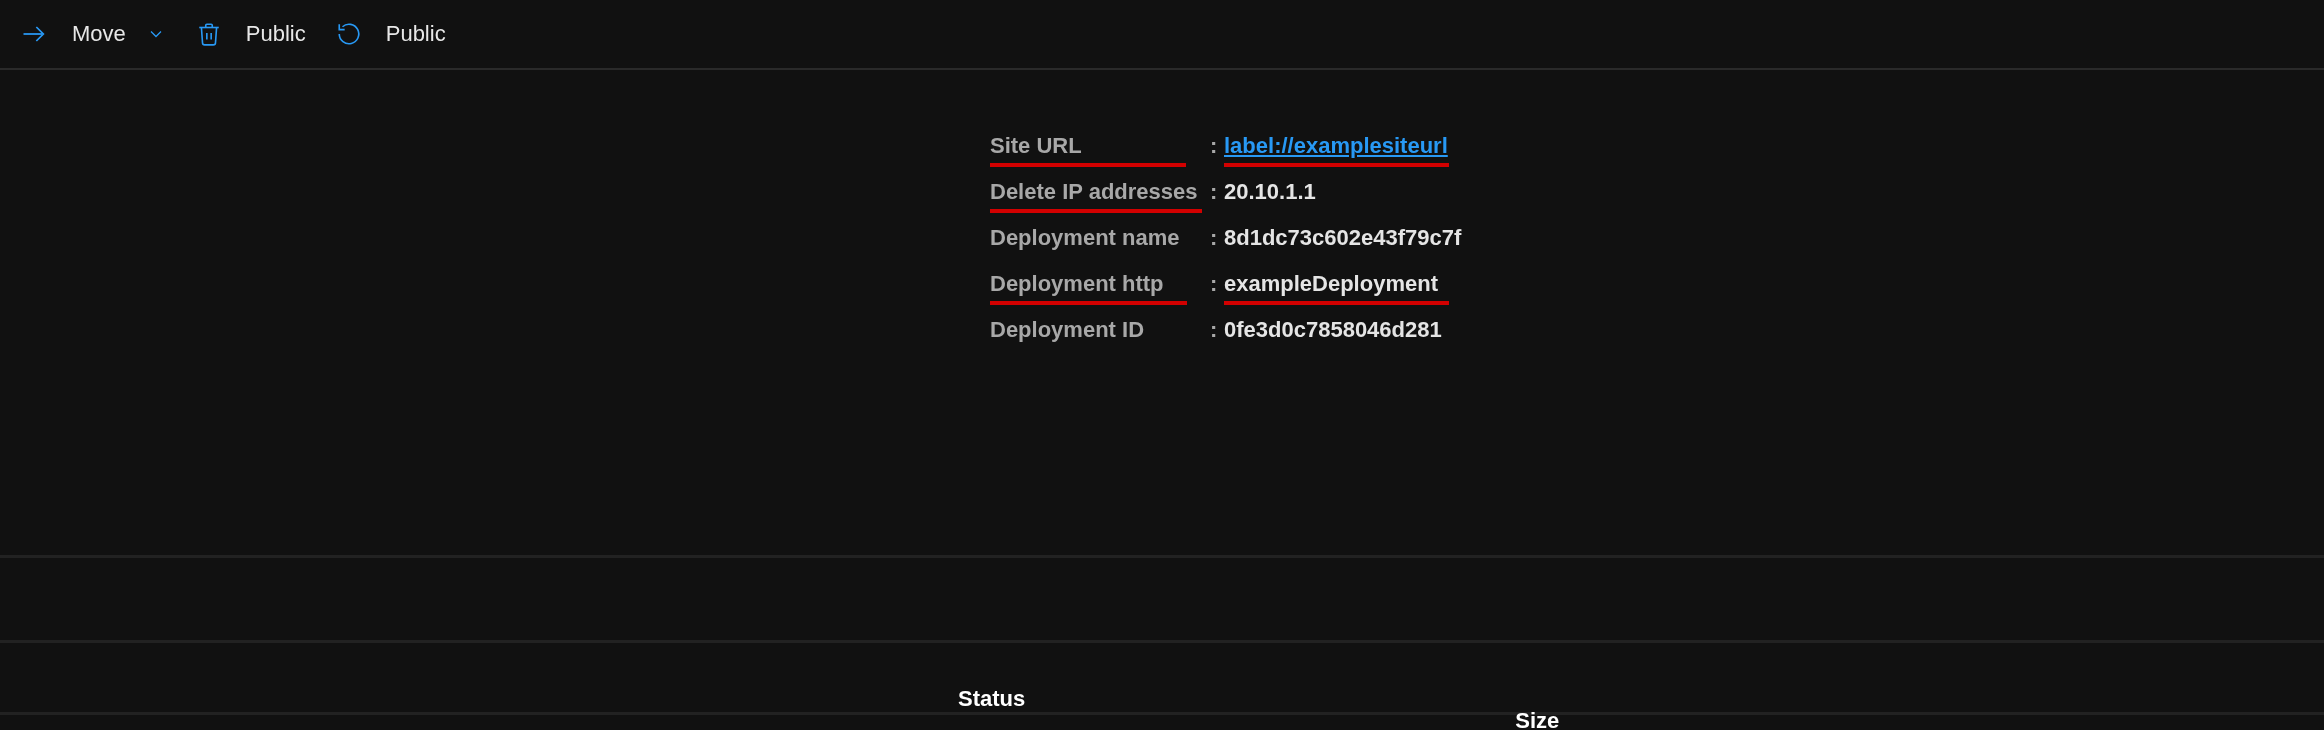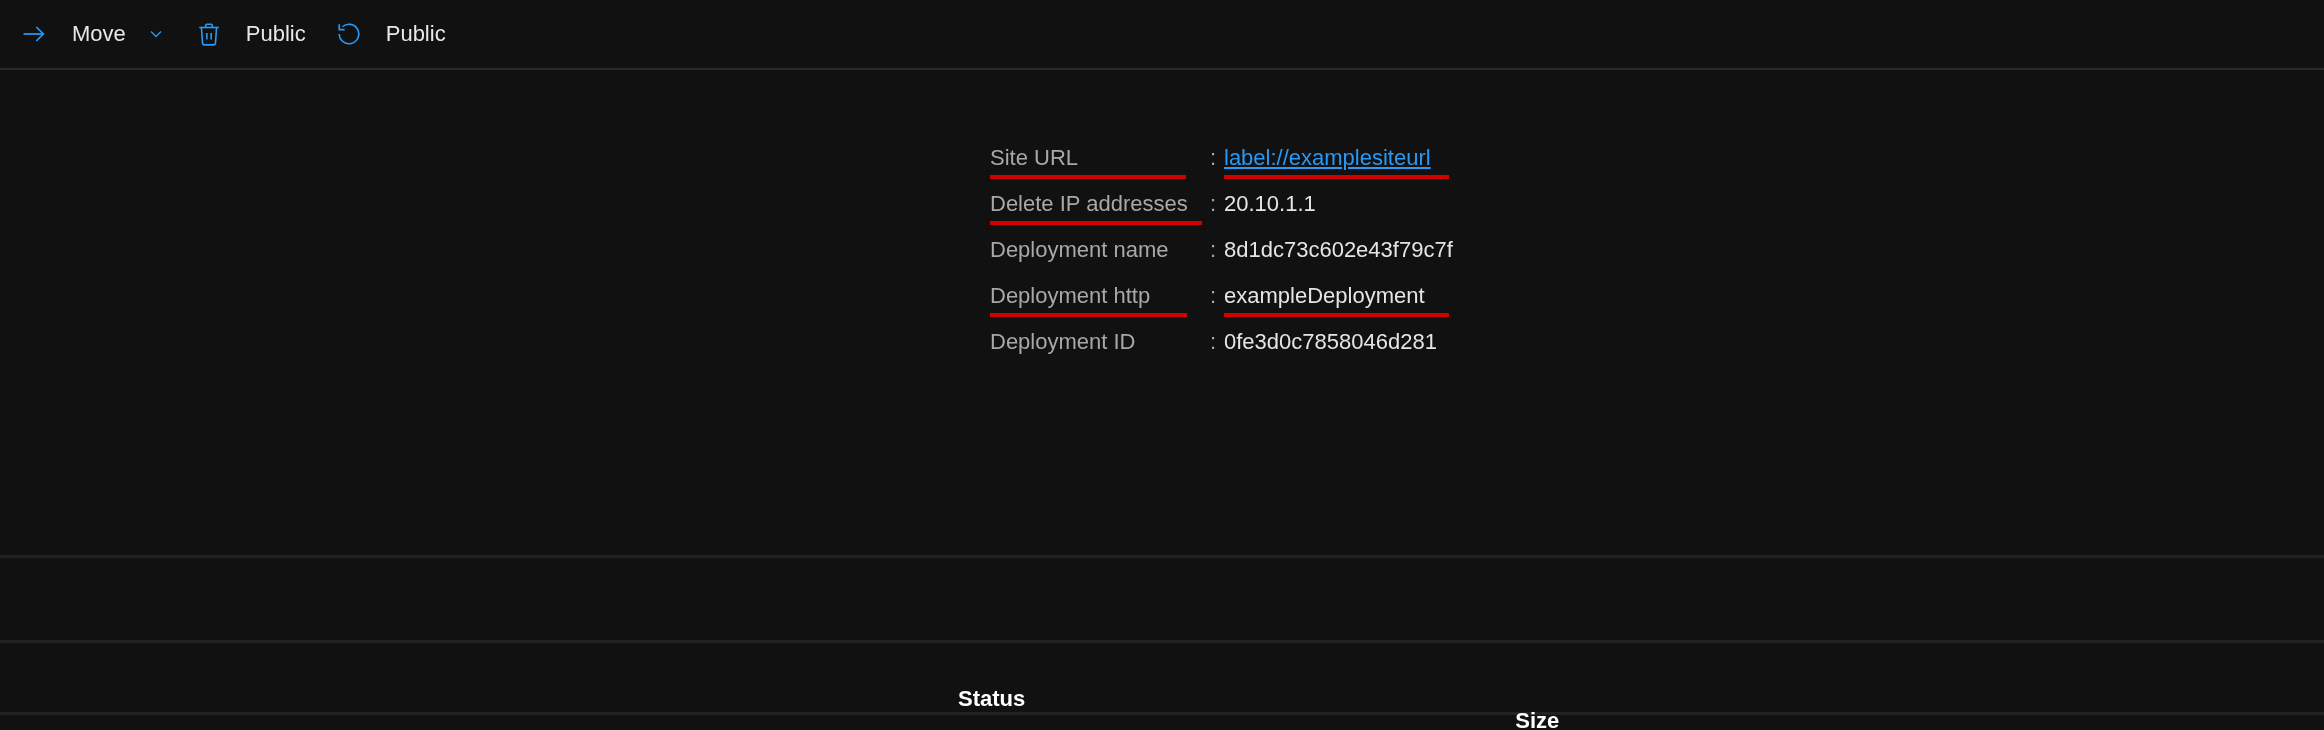--- a/index.html
+++ b/index.html
@@ -31,22 +31,23 @@
       color: #e8e8e8;
     }
     .toolbar-item .icon {
       color: #2899f5;
       display: flex;
       align-items: center;
     }
     .properties-panel {
       position: absolute;
       left: 990px;
-      top: 135px;
+      top: 123px;
       width: 650px;
+      font-weight: bold;
     }
     .prop-row {
       display: flex;
       align-items: baseline;
       padding: 10px 0;
       position: relative;
     }
     .prop-label {
       color: #a8a8a8;
       width: 220px;

